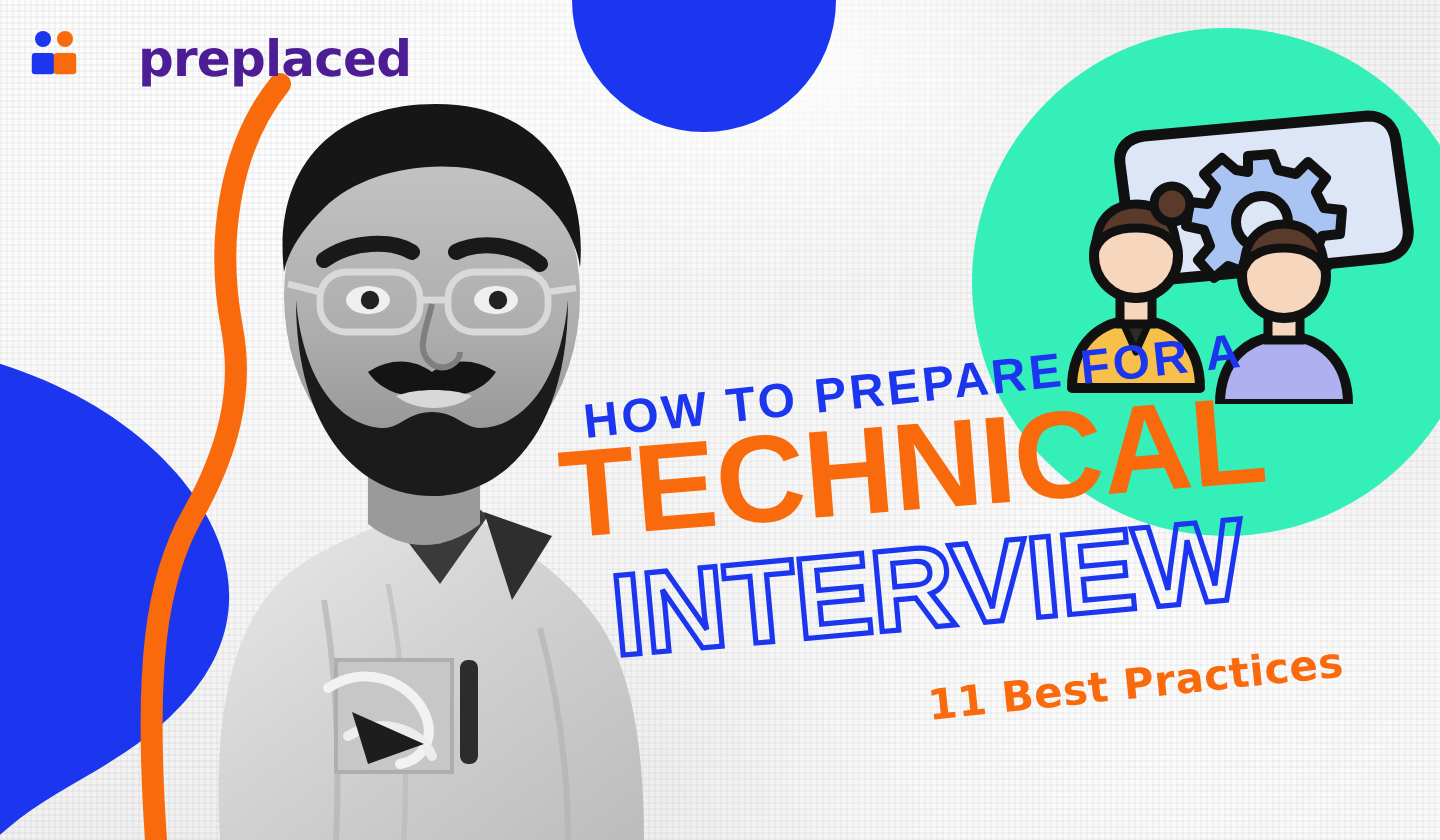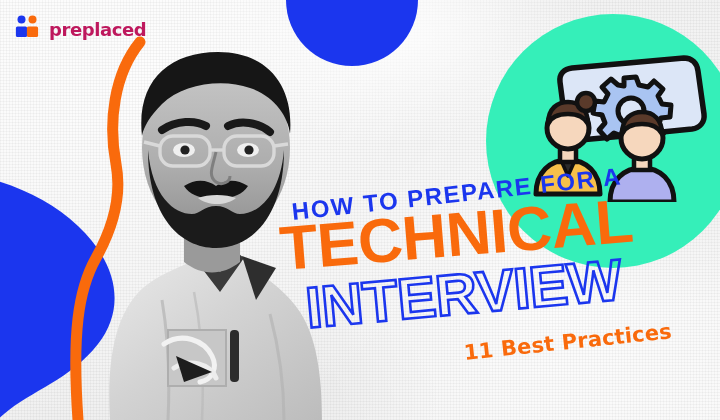--- a/index.html
+++ b/index.html
@@ -157,25 +157,26 @@
   .logo {
     position: absolute;
     left: 14px;
     top: 14px;
     display: flex;
     align-items: center;
     gap: 9px;
   }
   .logo-mark { display: block; }
   .logo-text {
-    color: #be185d;
-    font-size: 18px;
+    color: #4c1d95;
+    font-size: 25px;
     font-weight: 700;
     letter-spacing: -0.4px;
     font-family: "DejaVu Sans", "Liberation Sans", sans-serif;
+    margin-left: 20px;
   }
 </style>
 </head>
 <body>
 
 <div id="banner" style="--blue:#1b36ee; --orange:#f96a0c; --mint:#35efb9;">
 
   <div class="bg-base"></div>
   <div class="bg-texture"></div>
   <div class="bg-blotch"></div>

